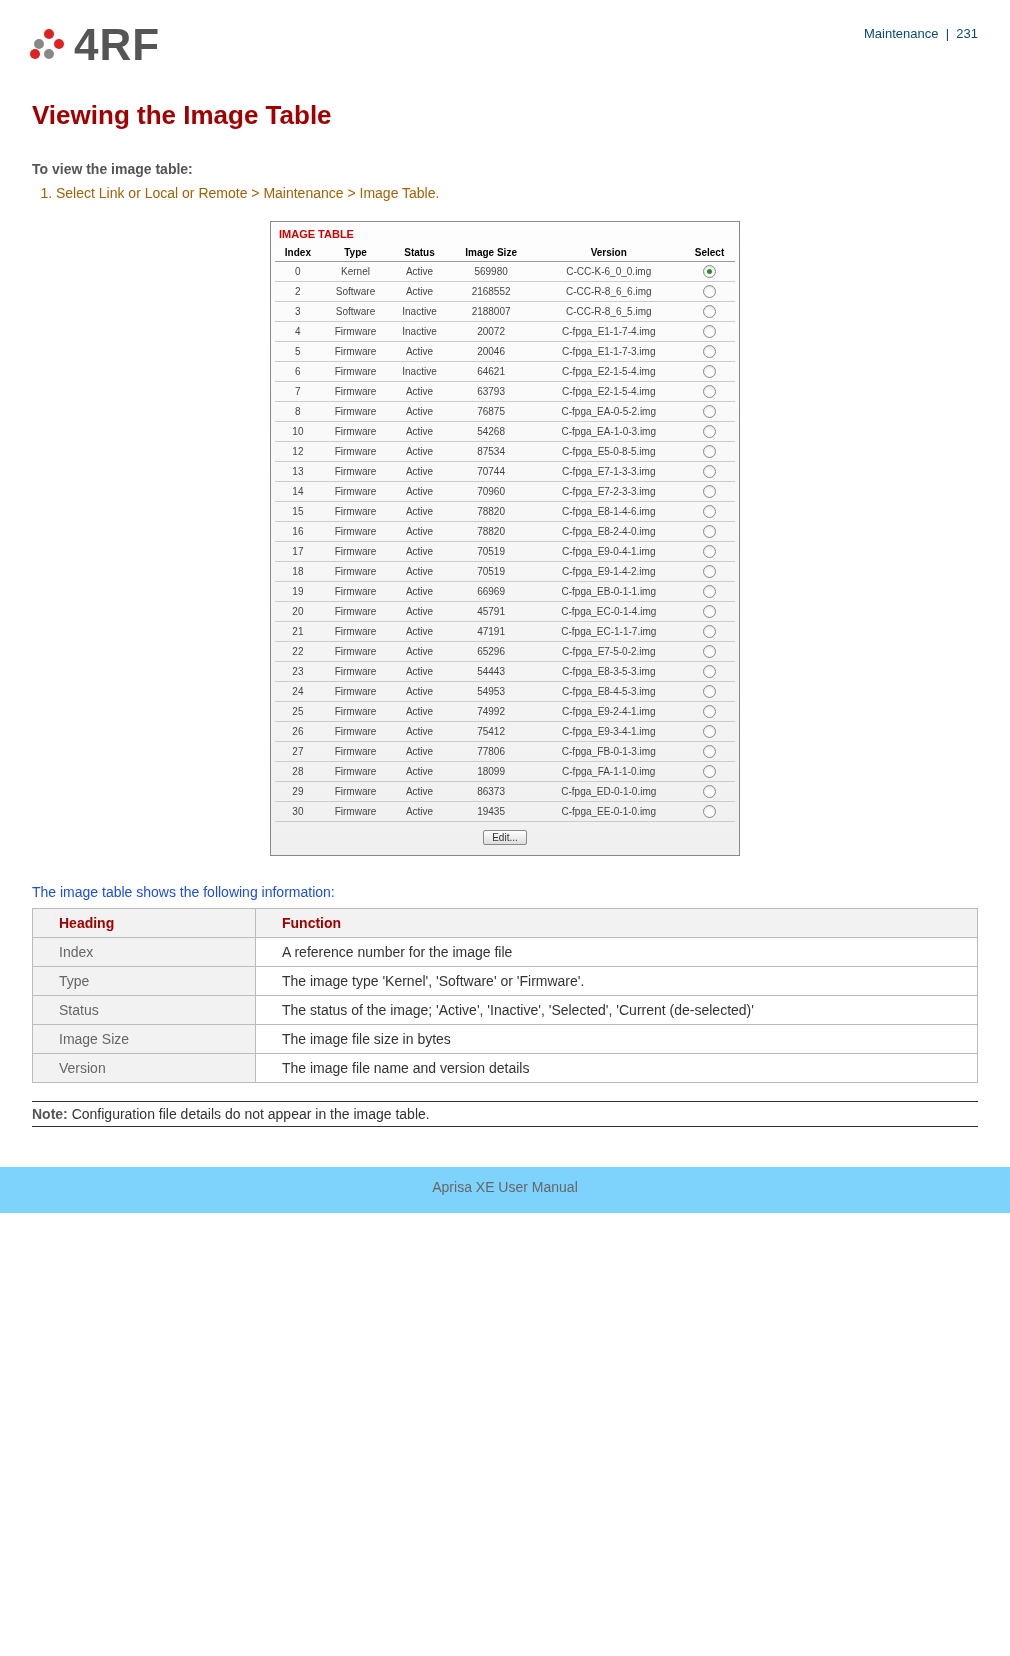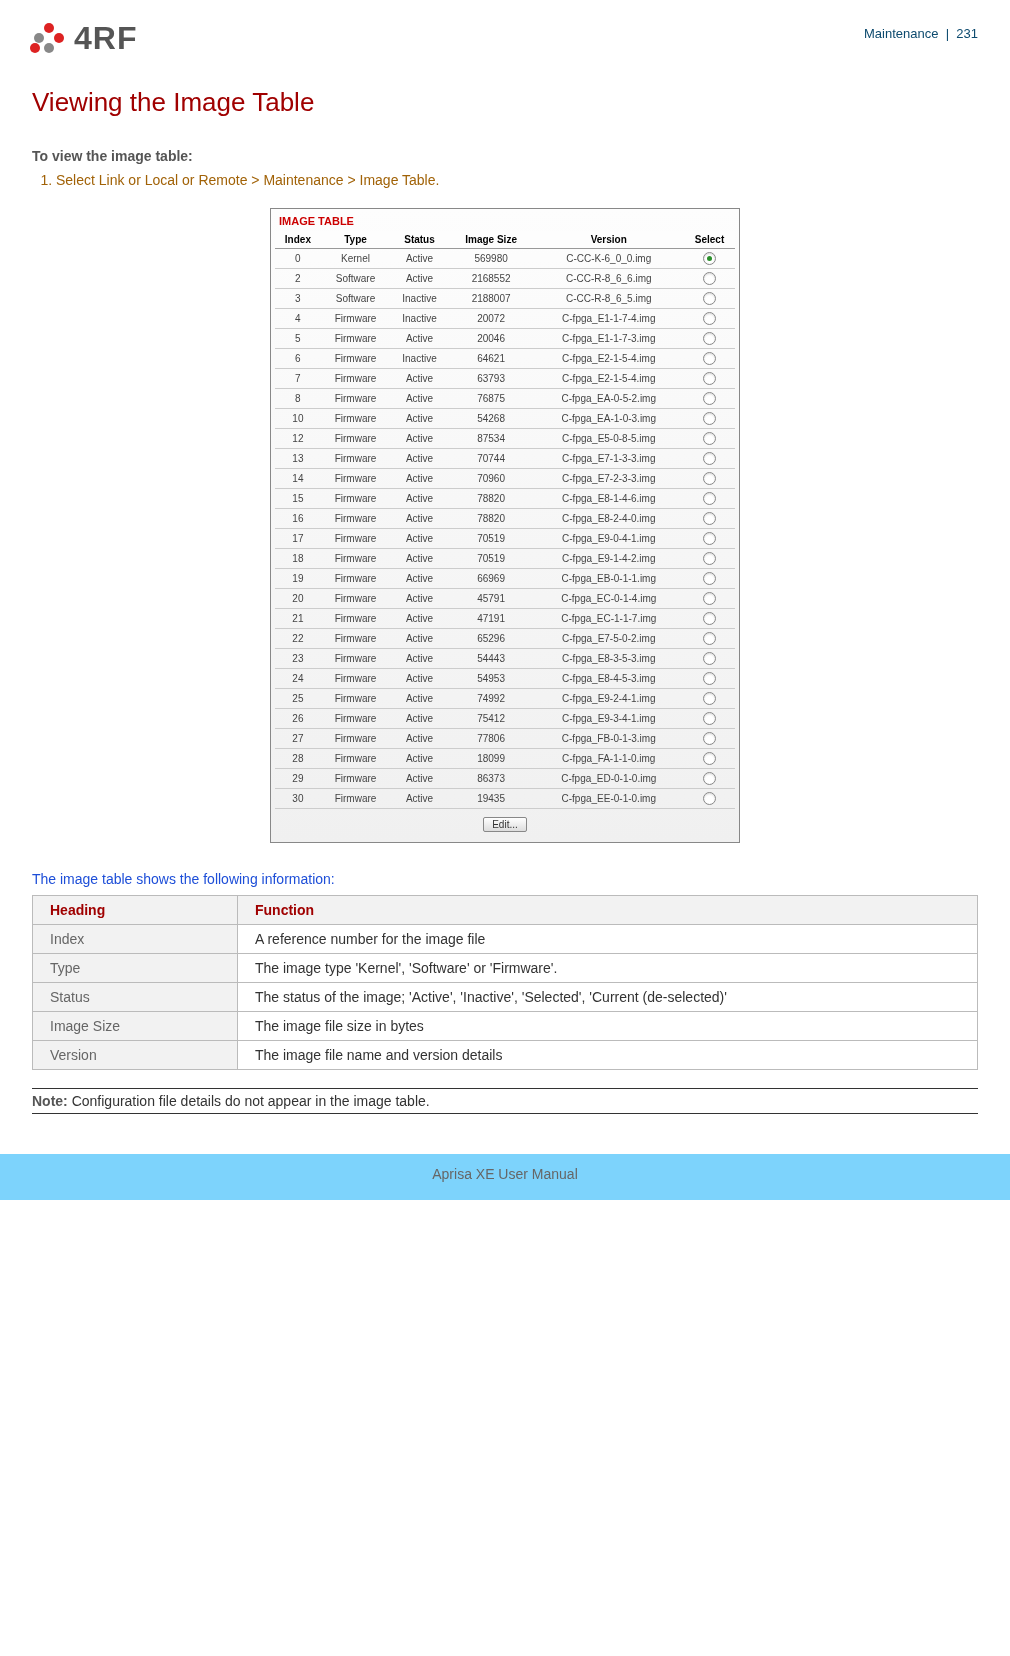--- a/index.html
+++ b/index.html
@@ -38,34 +38,34 @@
     width: 10px;
     height: 10px;
     border-radius: 50%;
   }
   .d1 { background:#d22; top:2px; left:12px;}
   .d2 { background:#888; top:12px; left:2px;}
   .d3 { background:#d22; top:12px; left:22px;}
   .d4 { background:#888; top:22px; left:12px;}
   .d5 { background:#d22; top:22px; left:-2px;}
   .logo-text {
-    font-size: 32px;
+    font-size: 44px;
     font-weight: bold;
     color: #555;
     letter-spacing: 1px;
   }
   .header-right {
     font-size: 13px;
     color: #0c4a6e;
     margin-top: 6px;
     text-align: right;
   }
   h1.page-title {
     font-size: 26px;
-    font-weight: normal;
+    font-weight: bold;
     color: #a00000;
     margin: 10px 0 30px 0;
   }
   .intro {
     font-weight: bold;
     color: #555;
     margin-bottom: 8px;
   }
   ol.steps {
     margin: 0 0 20px 0;
@@ -129,21 +129,21 @@
 
   .para { margin: 8px 0; color:#1d4ed8; }
 
   table.desc {
     width: 100%;
     border-collapse: collapse;
     margin: 8px 0 18px 0;
   }
   table.desc th, table.desc td {
     border: 1px solid #bbb;
-    padding: 6px 17px;
+    padding: 6px 26px;
     text-align: left;
     vertical-align: top;
     font-size: 14px;
   }
   table.desc th {
     background: #f2f2f2;
     color:#a00000;
     font-weight: bold;
   }
   table.desc td.lbl {

